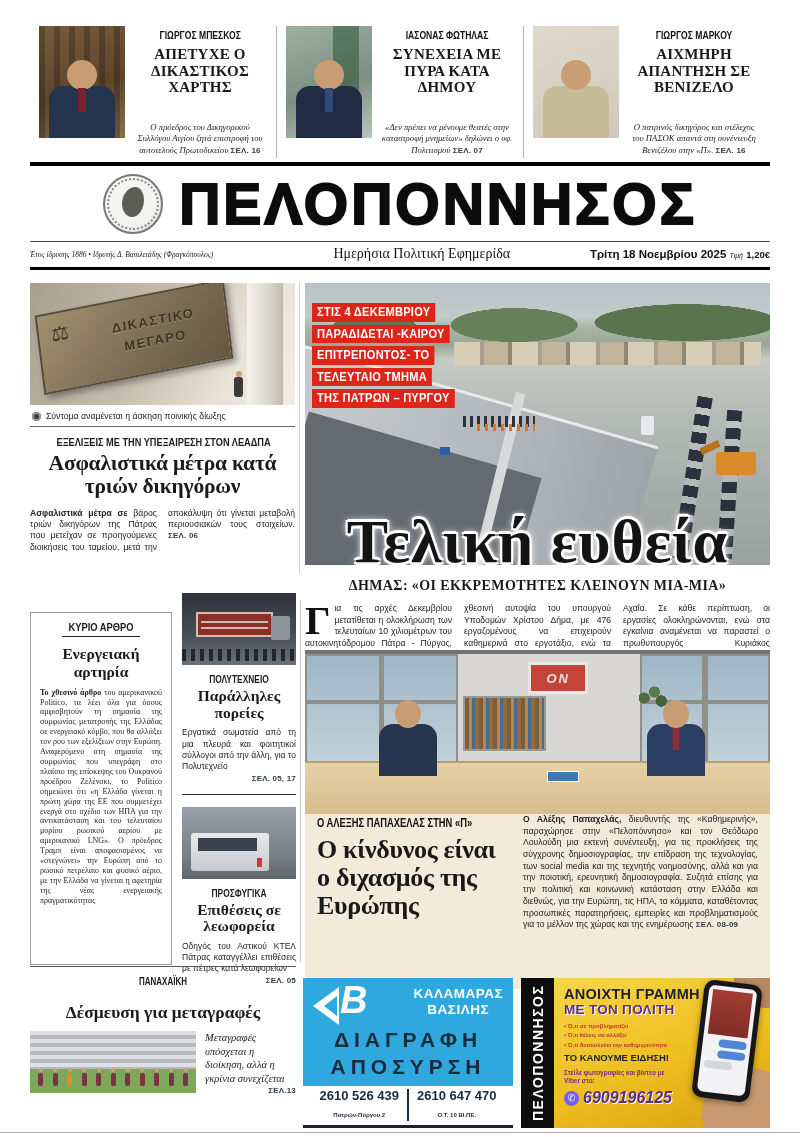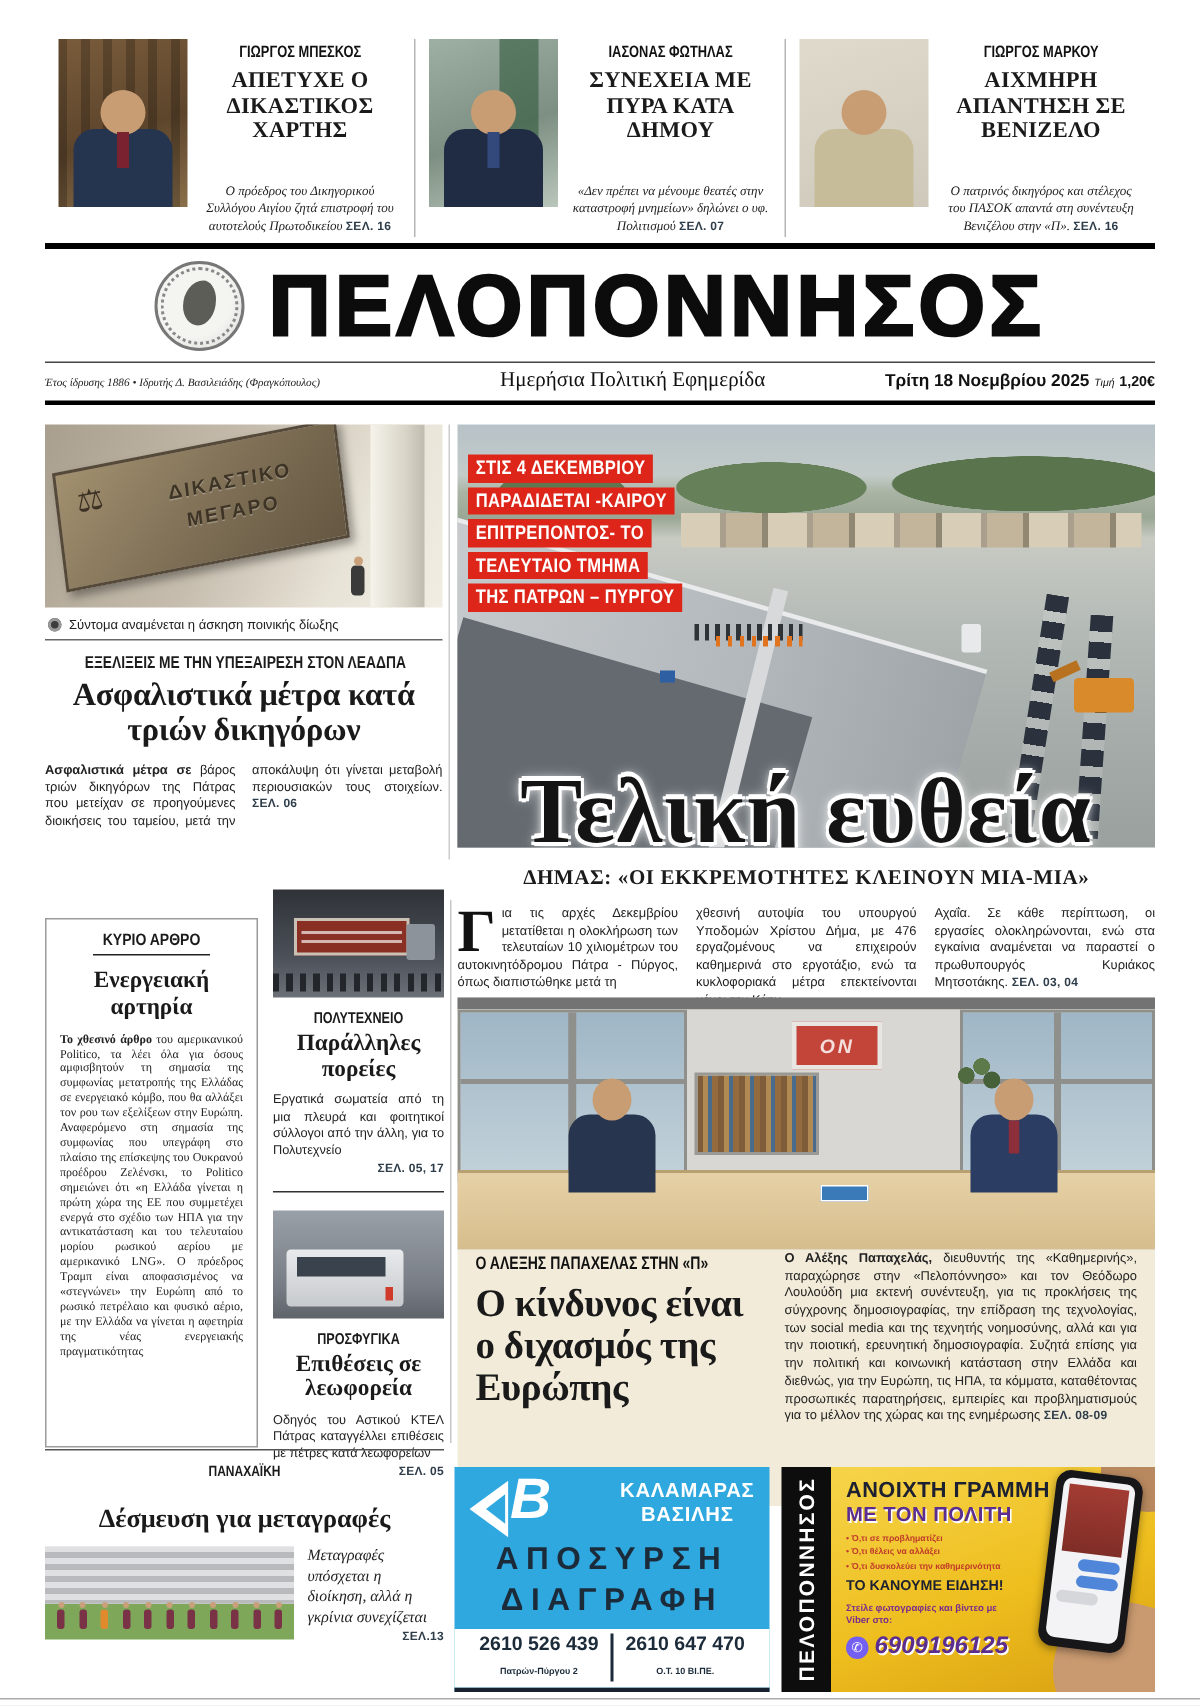--- a/index.html
+++ b/index.html
@@ -137,22 +137,22 @@
   .buslight{position:absolute;left:66%;bottom:16%;width:5px;height:9px;background:#d03a2a}
   .bkicker{display:block;text-align:center;font-family:"Liberation Sans",sans-serif;font-weight:800;
         font-size:10.5px;margin:8px 0 3px;transform:scaleX(.8);white-space:nowrap}
   .bhead{font-size:15.5px;text-align:center;line-height:1.08;margin:0 0 6px;font-weight:700}
   .bbody{font-family:"Liberation Sans",sans-serif;font-size:8.5px;line-height:1.3;margin:0;text-align:justify;color:#222}
   .bpg{text-align:right;margin-top:2px}
   .bdiv{border:0;border-top:1px solid #333;margin:11px 0 12px}
   .vrule-mid{position:absolute;top:600px;left:300px;width:1px;height:362px;background:#c7c7c7}
 
   
-  .interview{position:absolute;top:665px;left:305px;width:465px;height:339px;background:#f2ebd9;
-        border-top:8px solid #737373;box-sizing:border-box}
+  .interview{position:absolute;top:650px;left:305px;width:465px;height:339px;background:#f2ebd9;
+        border-top:4px solid #737373;box-sizing:border-box}
   .ph-interview{height:160px;background:#d8d7d3}
   .win{position:absolute;top:0;height:72%;background:linear-gradient(180deg,#9fb6c6,#c3d2da);border:2px solid #8f8f8b;box-sizing:border-box}
   .winL{left:0;width:33%}.winR{right:0;width:28%}
   .win::after{content:"";position:absolute;inset:0;background:
         linear-gradient(90deg,transparent 48%,#8f8f8b 48% 52%,transparent 52%),
         linear-gradient(180deg,transparent 40%,#8f8f8b 40% 43%,transparent 43%)}
   .shelf{position:absolute;left:34%;top:26%;width:17%;height:32%;border:2px solid #9a9a94;
         background:repeating-linear-gradient(90deg,#7f5d3b 0 4px,#b08a52 4px 7px,#4a6c8c 7px 10px,#946b3f 10px 14px)}
   .onsign{position:absolute;left:48%;top:5%;width:54px;height:26px;background:#c3453a;border:3px solid #e8e6e2;
         display:flex;align-items:center;justify-content:center;color:#f5dfdc;
@@ -440,22 +440,22 @@
     <div class="kb-top">
       <span class="kb-logo">
         <i class="kb-tri1"></i>
           <i class="kb-tri2"></i>
           <b class="kb-b">Β</b>
       </span>
       <span class="kb-name">
         <span>ΚΑΛΑΜΑΡΑΣ</span><br><span>ΒΑΣΙΛΗΣ</span>
       </span>
     </div>
+    <div class="kb-big">ΔΙΑΓΡΑΦΗ</div>
     <div class="kb-big">ΑΠΟΣΥΡΣΗ</div>
-    <div class="kb-big">ΔΙΑΓΡΑΦΗ</div>
     <div class="kb-phones">
       <div class="kb-ph"><b>2610 526 439</b><small>Πατρών-Πύργου 2</small></div>
       <div class="kb-sep"></div>
       <div class="kb-ph"><b>2610 647 470</b><small>Ο.Τ. 10 ΒΙ.ΠΕ.</small></div>
     </div>
   </section>
 
   <section class="ad-open">
     <div class="ao-brand">ΠΕΛΟΠΟΝΝΗΣΟΣ</div>
     <div class="ao-main">

